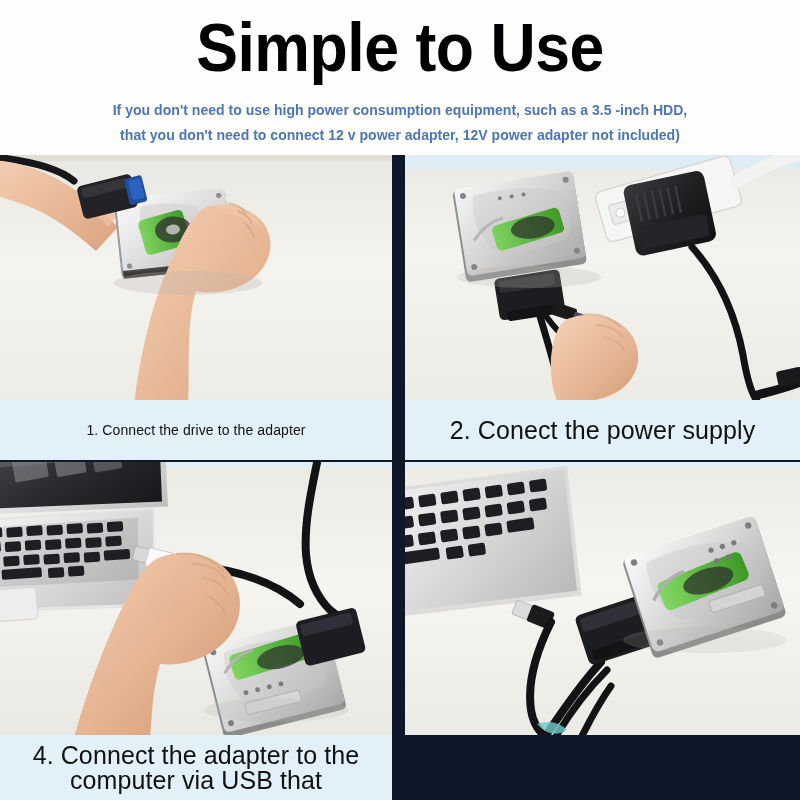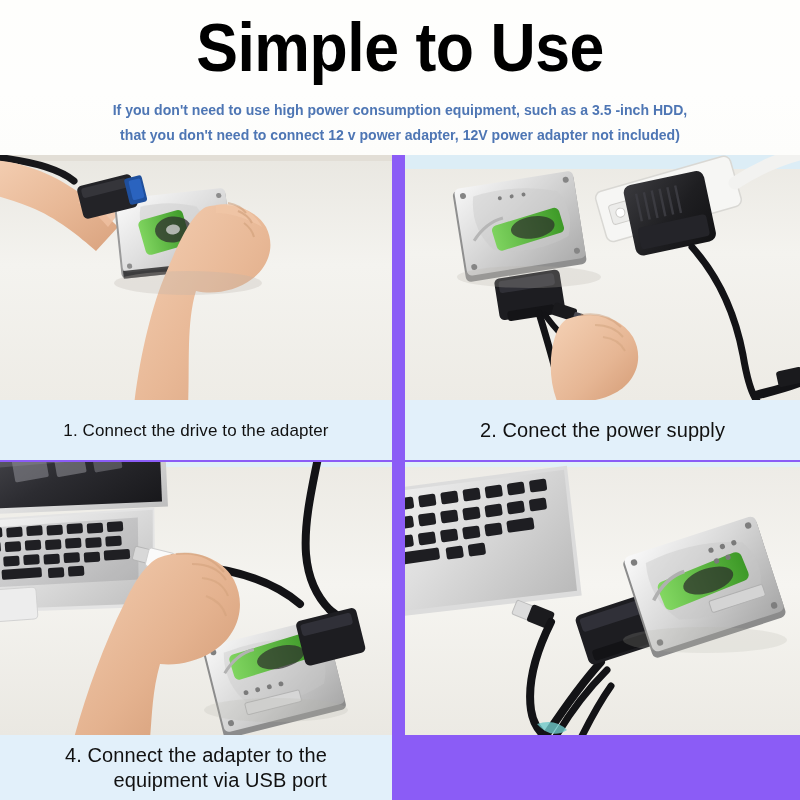--- a/index.html
+++ b/index.html
@@ -5,21 +5,21 @@
   * { margin:0; padding:0; box-sizing:border-box; }
   html, body {
     width:800px; height:800px;
     font-family:"Liberation Sans", sans-serif;
     background:#ffffff;
     overflow:hidden;
   }
   #page {
     position:relative;
     width:800px; height:800px;
-    background:#8b5cf6;
+    background:#0f172a;
   }
 
   
   .header {
     position:absolute; left:0; top:0; width:800px; height:155px;
     background:linear-gradient(180deg,#fefefc 0%,#fefefd 60%,#fdfdfb 100%);
     overflow:hidden;
   }
   .title {
     position:absolute; left:0; top:5px; width:800px;
@@ -74,22 +74,22 @@
   #p1 { left:0px;   top:155px; width:392px; height:245px; }
   #p2 { left:405px; top:155px; width:395px; height:245px; }
   #c1 { left:0px;   top:400px; width:392px; height:60px; }
   #c2 { left:405px; top:400px; width:395px; height:60px; }
 
   #p3 { left:0px;   top:462px; width:392px; height:273px; }
   #p4 { left:405px; top:462px; width:395px; height:273px; }
   #c3 { left:0px;   top:735px; width:392px; height:65px; }
   #c4 { left:405px; top:735px; width:395px; height:65px; }
 
-  .cap-one-line { font-size:17px; }
-  .cap-two-line { font-size:20px;text-align:right; }
+  .cap-one-line { font-size:14px; }
+  .cap-two-line { font-size:25px; }
 </style>
 </head>
 <body>
 
 <div id="page">
 
   <div class="header">
     <div class="title">Simple to Use</div>
     <div class="subtitle">
       <span class="sline">If you don't need to use high power consumption equipment, such as a 3.5 -inch HDD,</span>
@@ -525,17 +525,17 @@
         <circle cx="241" cy="164" r="3.2" fill="#7e7e7e"></circle>
         <circle cx="361" cy="164" r="3.2" fill="#7e7e7e"></circle>
       </g>
       <ellipse cx="300" cy="178" rx="82" ry="13" fill="#b6b2aa" opacity="0.2"></ellipse>
     </svg>
   </div>
 
   <div class="caption cap-two-line" id="c3">
     <div>
       <span>4. Connect the adapter to the</span>
-      <span>equipment via USB port</span>
+      <span>computer via USB that</span>
     </div>
   </div>
 
 </div>
 
 </body></html>

